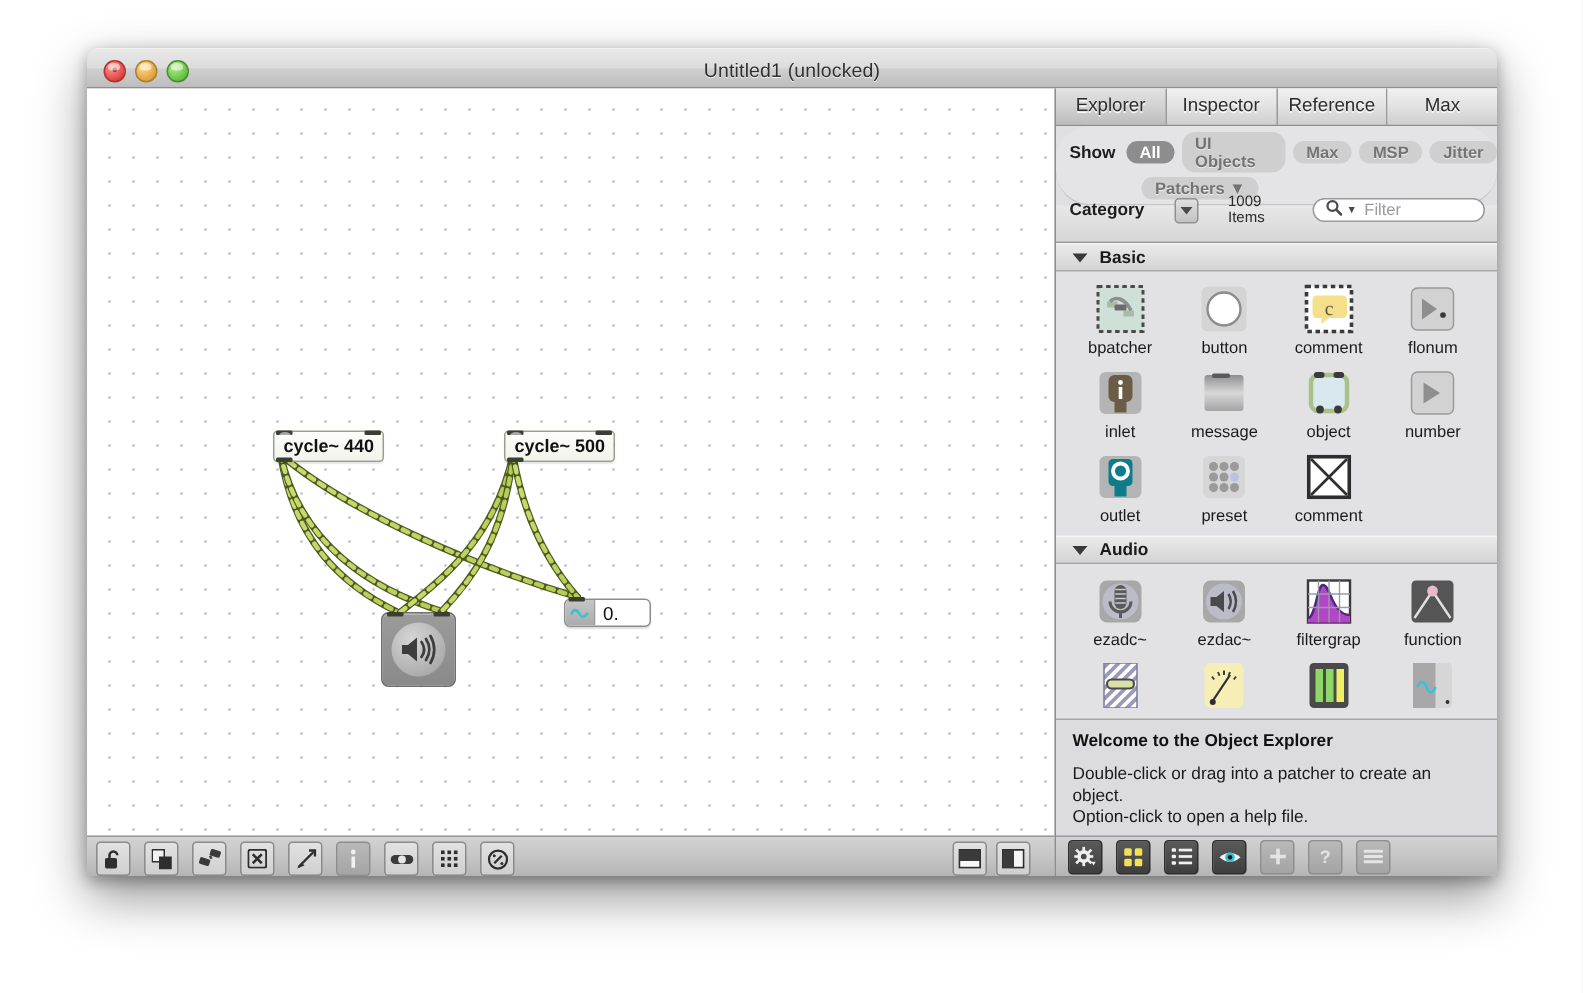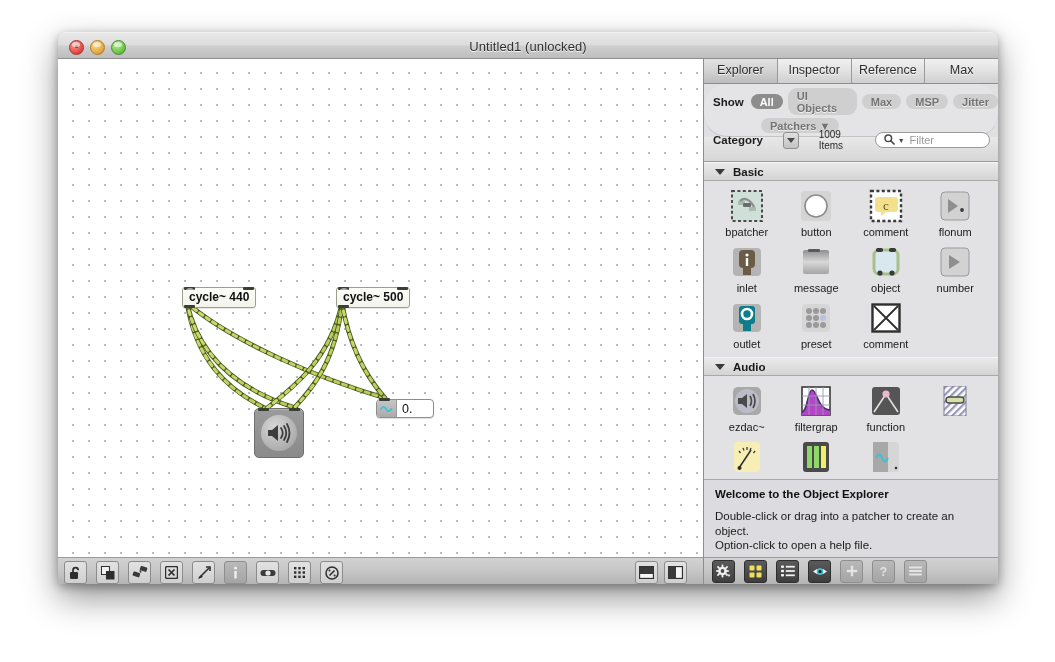--- a/index.html
+++ b/index.html
@@ -581,20 +581,35 @@
             <span class="objlabel">comment</span>
           </div>
         </div>
 
         <div class="grouphdr">
           <span class="tri"></span>
           <span>Audio</span>
         </div>
         <div class="objgrid">
 
+          <div class="objcell">
+            <span class="objicon">
+              <svg width="34" height="34" viewBox="0 0 34 34">
+                <rect x="3" y="3" width="28" height="28" rx="5" fill="#a8a8a8"></rect>
+                <circle cx="17" cy="17" r="12" fill="#bcbcc8"></circle>
+                <rect x="13" y="6" width="8" height="16" rx="4" fill="#5a5a5a"></rect>
+                <path d="M10 17 a7 7 0 0 0 14 0" stroke="#5a5a5a" stroke-width="2" fill="none"></path>
+                <rect x="16" y="23" width="2" height="5" fill="#5a5a5a"></rect>
+                <g stroke="#c8c8d0" stroke-width="1">
+                    <path d="M13.5 9 h7 M13.5 12 h7 M13.5 15 h7 M13.5 18 h7"></path>
+                  </g>
+              </svg>
+            </span>
+            <span class="objlabel">ezadc~</span>
+          </div>
 
           <div class="objcell">
             <span class="objicon">
               <svg width="34" height="34" viewBox="0 0 34 34">
                 <rect x="3" y="3" width="28" height="28" rx="5" fill="#a8a8a8"></rect>
                 <circle cx="17" cy="17" r="12" fill="#bcbcc8"></circle>
                 <path d="M8 14 h4 l5 -4 v14 l-5 -4 h-4 z" fill="#4a4a4a"></path>
                 <path d="M20 12 Q23 17 20 22" stroke="#4a4a4a" stroke-width="1.7" fill="none"></path>
                 <path d="M23 10 Q27 17 23 24" stroke="#4a4a4a" stroke-width="1.7" fill="none"></path>
               </svg>

